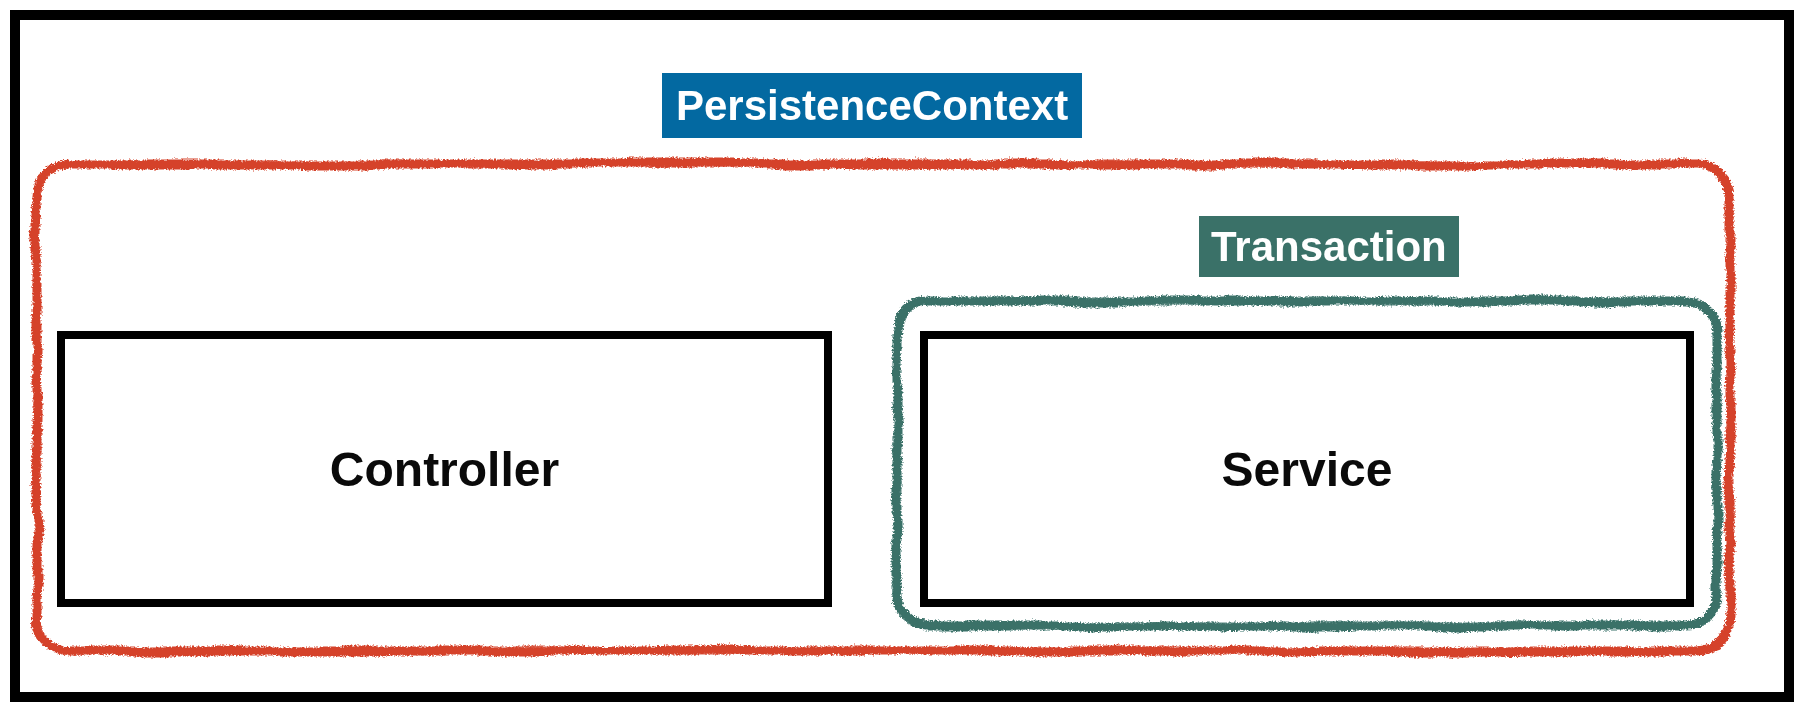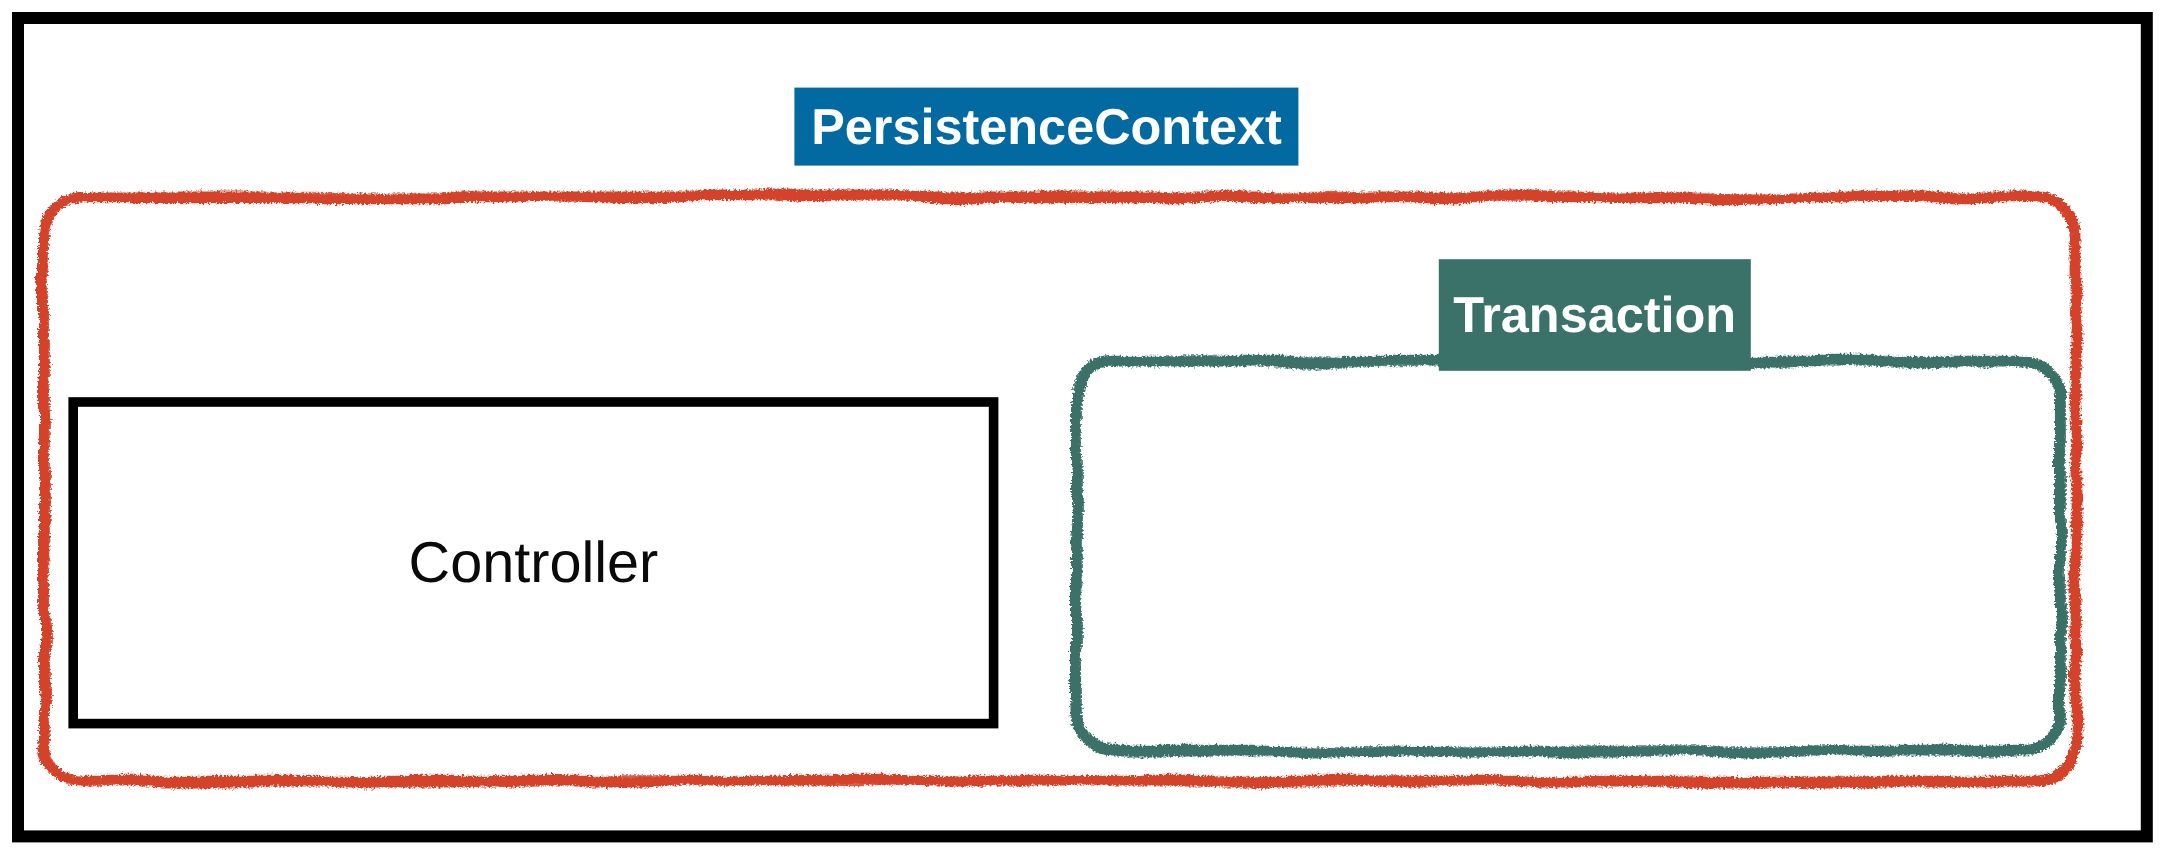--- a/index.html
+++ b/index.html
@@ -44,34 +44,34 @@
     top: 73px;
     height: 65px;
     padding: 0 14px;
     font-size: 42px;
     background: #0369a1;
   }
   .tx-label {
     left: 1199px;
     top: 216px;
     height: 61px;
-    padding: 16px 12px;
+    padding: 0 12px;
     font-size: 42px;
     background: #3A7168;
   }
   .node-box {
     position: absolute;
     box-sizing: border-box;
     border: 8px solid #000000;
     background: #ffffff;
     display: flex;
     align-items: center;
     justify-content: center;
     font-size: 48px;
-    font-weight: 400;
+    font-weight: 700;
     color: #0a0a0a;
   }
   .controller-box {
     left: 57px;
     top: 331px;
     width: 775px;
     height: 276px;
   }
   .service-box {
     left: 920px;
@@ -111,14 +111,17 @@
   </svg>
 
   <div class="group-label pc-label">PersistenceContext</div>
 
   <div class="group-label tx-label">Transaction</div>
 
   <div class="node-box controller-box">
     <span>Controller</span>
   </div>
 
+  <div class="node-box service-box">
+    <span>Service</span>
+  </div>
 
 </div>
 
 </body></html>

